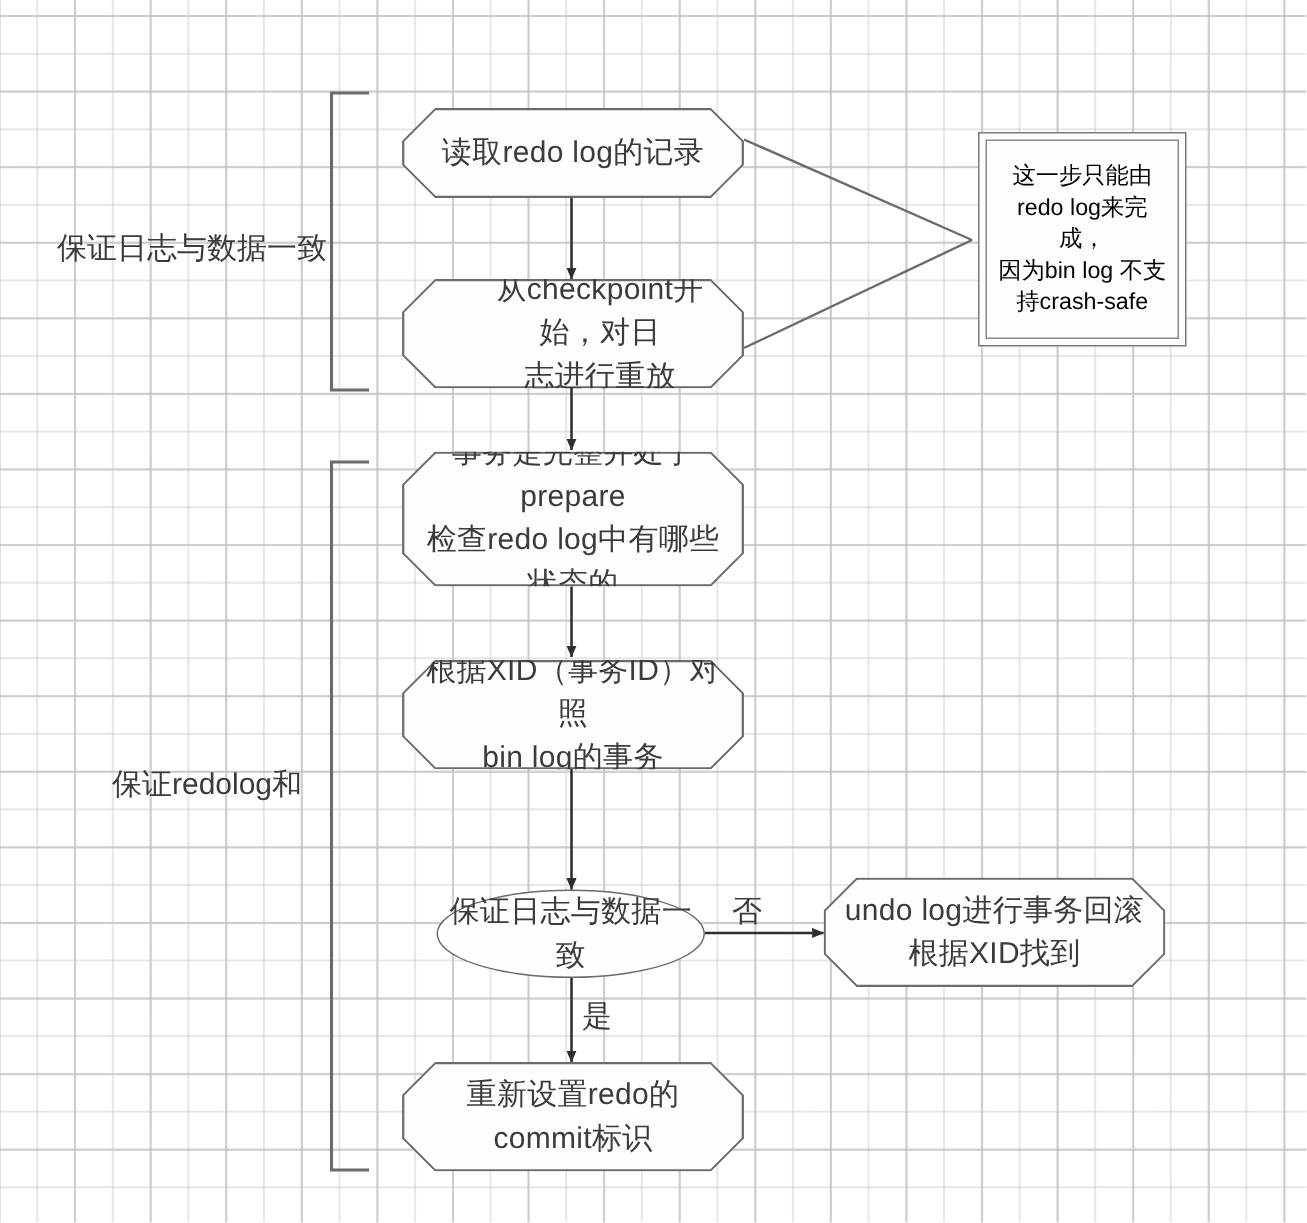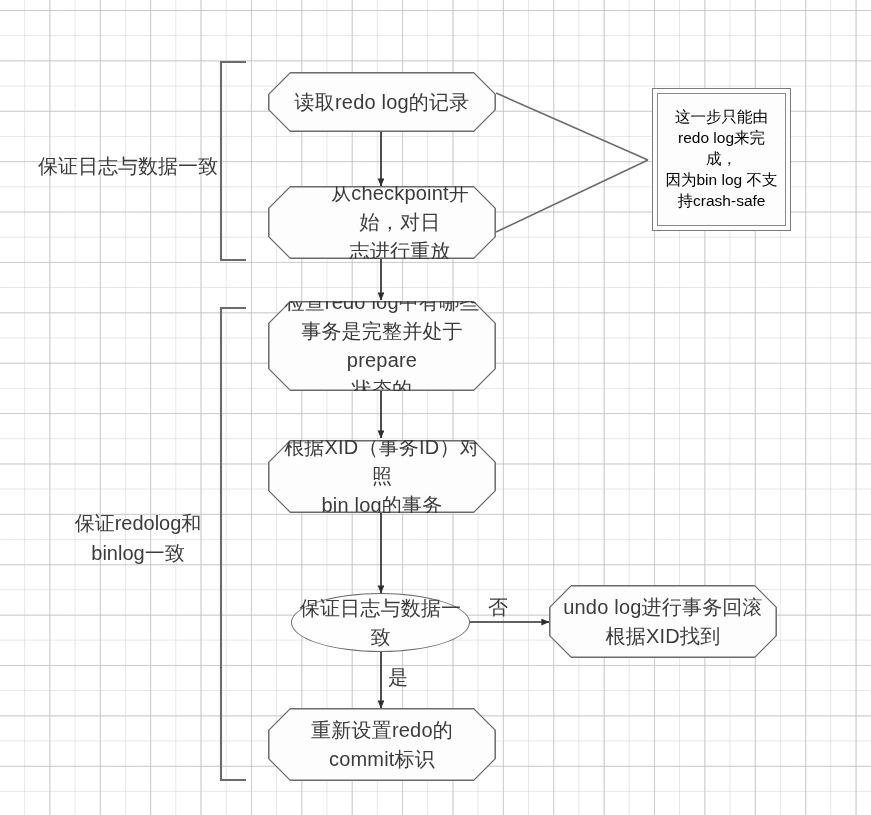--- a/index.html
+++ b/index.html
@@ -117,21 +117,20 @@
   <line x1="470" y1="622" x2="549" y2="622" stroke="#2e2e2e" stroke-width="1.7" marker-end="url(#ah)"></line>
 
   <path d="M496,93 L648,160" fill="none" stroke="#6b6b6b" stroke-width="1.6"></path>
   <path d="M496,232 L648,160" fill="none" stroke="#6b6b6b" stroke-width="1.6"></path>
 </svg>
 
 <div class="glabel f16" style="left:38px;top:153px;width:180px;font-family:Liberation Mono, monospace;">保证日志与数据一致</div>
 
 <div class="glabel f16" style="left:58px;top:508px;width:160px;">
   <div>保证redolog和</div>
-  <div>binlog一致</div>
 </div>
 
 <div class="node oct f16" style="left:268px;top:72px;width:228px;height:60px;">
   <div class="fill"></div>
   <svg class="outline" width="228" height="60" viewBox="0 0 228 60">
     <polygon points="22,0.8 206,0.8 227.2,22 227.2,38 206,59.2 22,59.2 0.8,38 0.8,22" fill="none" stroke="#6b6b6b" stroke-width="1.5"></polygon>
   </svg>
   <div class="txt">读取redo log的记录</div>
 </div>
 
@@ -145,22 +144,22 @@
     <div>志进行重放</div>
   </div>
 </div>
 
 <div class="node oct f16" style="left:268px;top:301px;width:228px;height:90px;">
   <div class="fill"></div>
   <svg class="outline" width="228" height="90" viewBox="0 0 228 90">
     <polygon points="22,0.8 206,0.8 227.2,22 227.2,68 206,89.2 22,89.2 0.8,68 0.8,22" fill="none" stroke="#6b6b6b" stroke-width="1.5"></polygon>
   </svg>
   <div class="txt">
+    <div>事务是完整并处于prepare</div>
     <div>检查redo log中有哪些</div>
-    <div>事务是完整并处于prepare</div>
     <div>状态的</div>
   </div>
 </div>
 
 <div class="node oct f16" style="left:268px;top:440px;width:228px;height:73px;">
   <div class="fill"></div>
   <svg class="outline" width="228" height="73" viewBox="0 0 228 73">
     <polygon points="22,0.8 206,0.8 227.2,22 227.2,51 206,72.2 22,72.2 0.8,51 0.8,22" fill="none" stroke="#6b6b6b" stroke-width="1.5"></polygon>
   </svg>
   <div class="txt">

